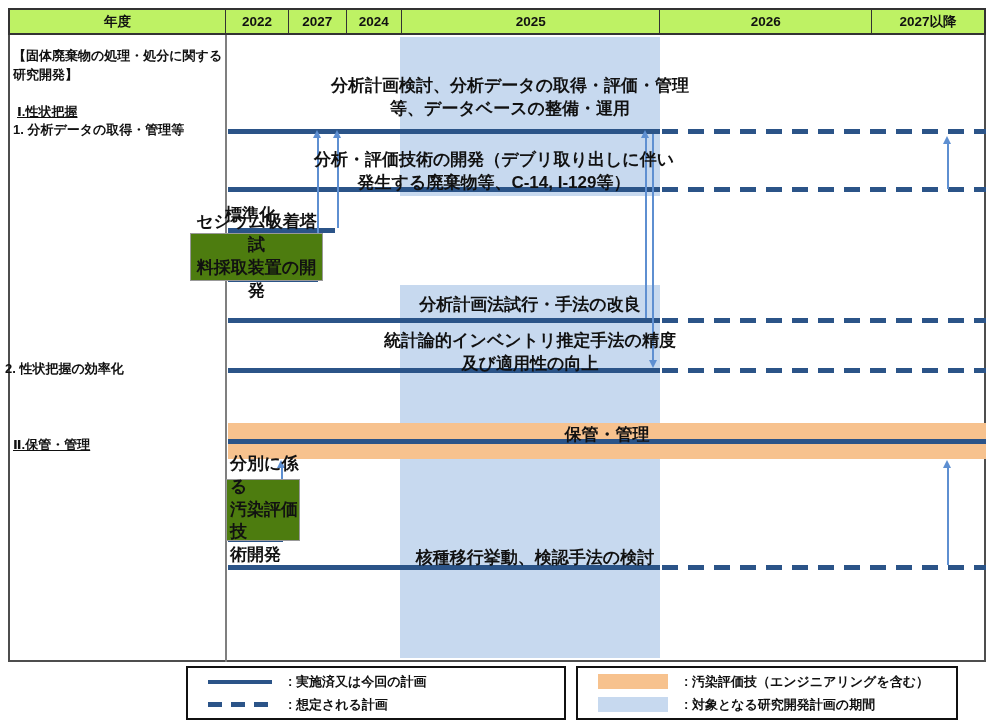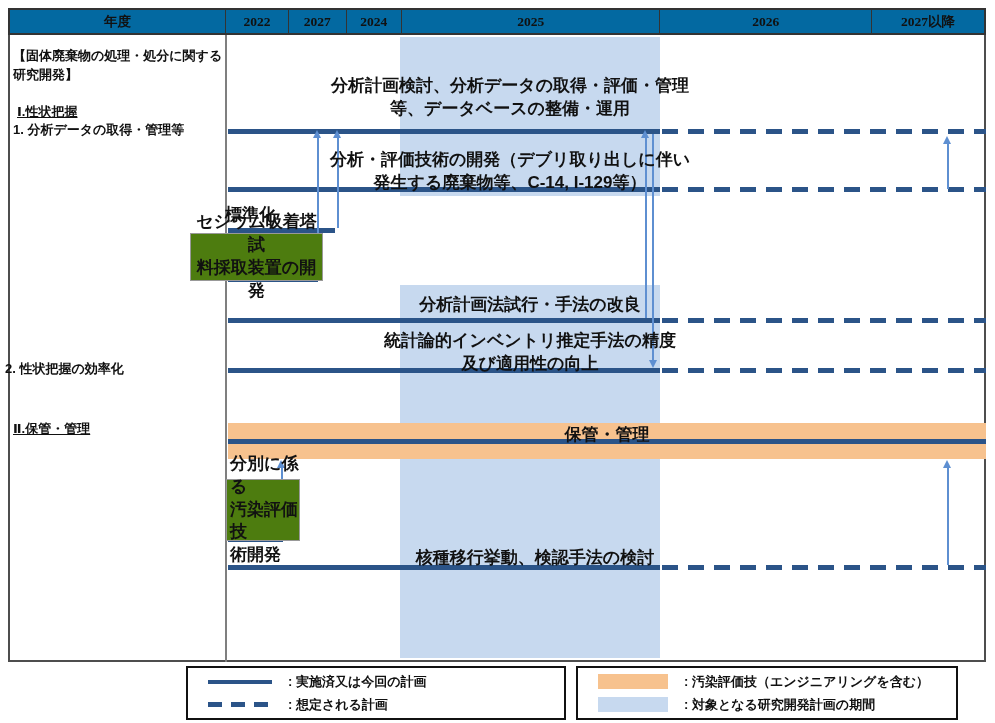--- a/index.html
+++ b/index.html
@@ -8,21 +8,21 @@
   }
   html,body{margin:0;padding:0;background:#fff;}
   #stage{
     position:relative;width:995px;height:723px;background:#fff;overflow:hidden;
     font-family:"Liberation Sans","DejaVu Sans",sans-serif;
     font-weight:bold;color:var(--text);
   }
   .abs{position:absolute;box-sizing:border-box;}
   
   .frame{left:8px;top:8px;width:978px;height:654px;border:2px solid var(--frame);background:transparent;}
-  .header{left:8px;top:8px;width:978px;height:27px;display:flex;border:2px solid #333;border-bottom-width:2px;background:#0369a1;z-index:5;font-family:Liberation Serif, serif;}
+  .header{left:8px;top:8px;width:978px;height:27px;display:flex;border:2px solid #333;border-bottom-width:2px;background:#bef264;z-index:5;}
   .hcell{display:flex;align-items:center;justify-content:center;font-size:13.5px;border-right:1.5px solid #333;height:100%;}
   .hcell:last-child{border-right:none;}
   .vdivider{left:225px;top:35px;width:1.5px;height:627px;background:var(--grid);z-index:2;}
   
   .bandrect{background:var(--band);z-index:1;}
   .orangebar{left:228px;top:423px;width:758px;height:36px;background:var(--orange);z-index:2;}
   
   .bar{height:5px;background:var(--navy);z-index:3;}
   .bar-dash{height:5px;z-index:3;background:repeating-linear-gradient(90deg,var(--navy) 0 16px,transparent 16px 26px);}
   
@@ -64,25 +64,25 @@
     <div class="hcell" style="width:213px;">2026</div>
     <div class="hcell" style="width:113px;">2027以降</div>
   </div>
 
   <div class="abs vdivider"></div>
 
   <div class="abs txt leftcol" style="left:13px;top:47px;width:214px;">【固体廃棄物の処理・処分に関する研究開発】</div>
   <div class="abs txt leftcol uline" style="left:17px;top:103px;">Ⅰ.性状把握</div>
   <div class="abs txt leftcol" style="left:13px;top:121px;">1. 分析データの取得・管理等</div>
   <div class="abs txt leftcol" style="left:5px;top:312px;margin-top:48px;">2. 性状把握の効率化</div>
-  <div class="abs txt leftcol uline" style="left:13px;top:420px;text-align:center;">Ⅱ.保管・管理</div>
+  <div class="abs txt leftcol uline" style="left:13px;top:436px;text-align:center;">Ⅱ.保管・管理</div>
 
   <div class="abs txt center" style="left:320px;top:75px;width:380px;">分析計画検討、分析データの取得・評価・管理
 等、データベースの整備・運用</div>
-  <div class="abs txt center" style="left:320px;top:149px;width:380px;">分析・評価技術の開発（デブリ取り出しに伴い
+  <div class="abs txt center" style="left:304px;top:149px;width:380px;">分析・評価技術の開発（デブリ取り出しに伴い
 発生する廃棄物等、C-14, I-129等）</div>
   <div class="abs txt" style="left:225px;top:204px;">標準化</div>
   <div class="abs txt center" style="left:380px;top:294px;width:300px;">分析計画法試行・手法の改良</div>
   <div class="abs txt center" style="left:380px;top:330px;width:300px;">統計論的インベントリ推定手法の精度
 及び適用性の向上</div>
   <div class="abs txt center" style="left:228px;top:424px;width:758px;">保管・管理</div>
   <div class="abs txt center" style="left:390px;top:547px;width:290px;">核種移行挙動、検認手法の検討</div>
 
   <div class="abs notebox" style="left:190px;top:233px;width:133px;height:48px;">
     <div class="txt center">セシウム吸着塔試

